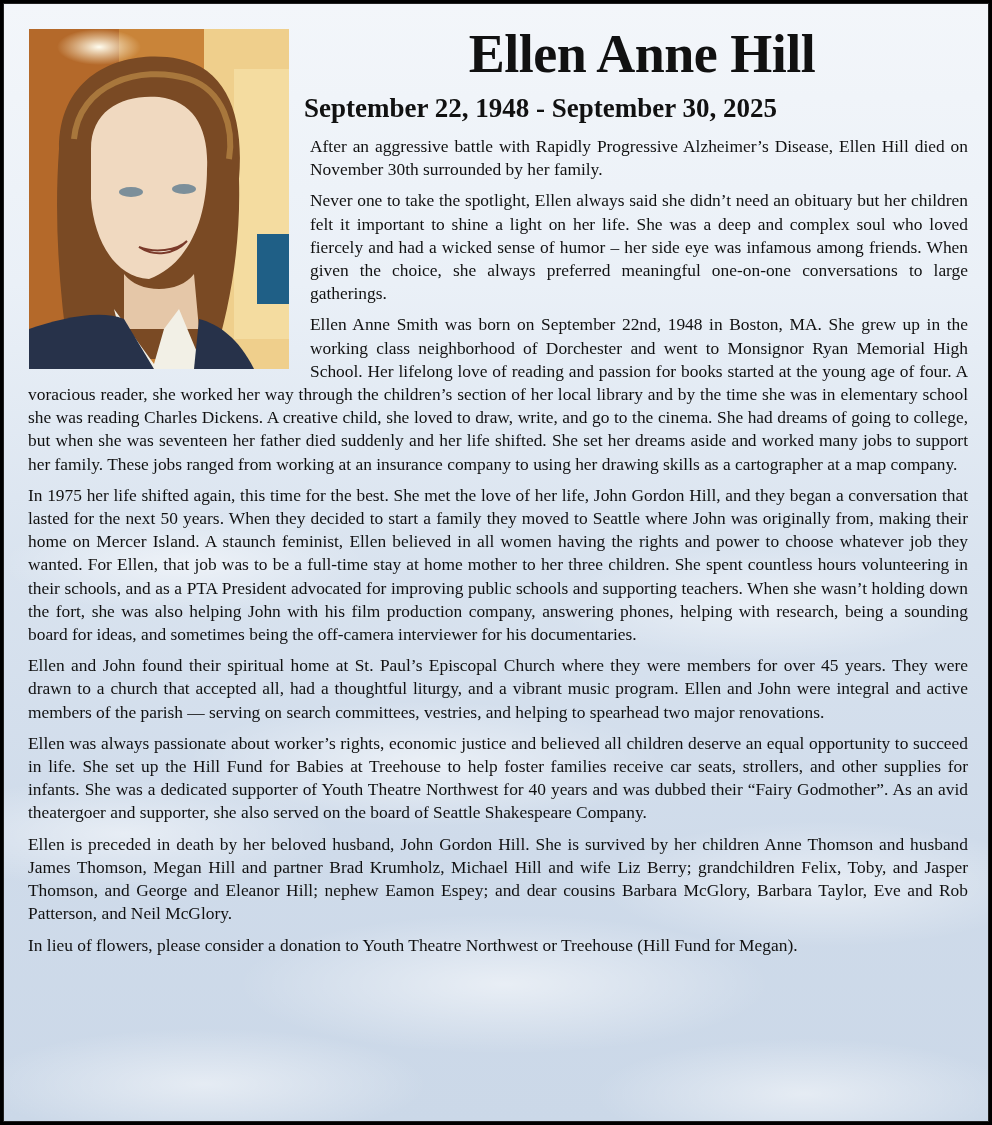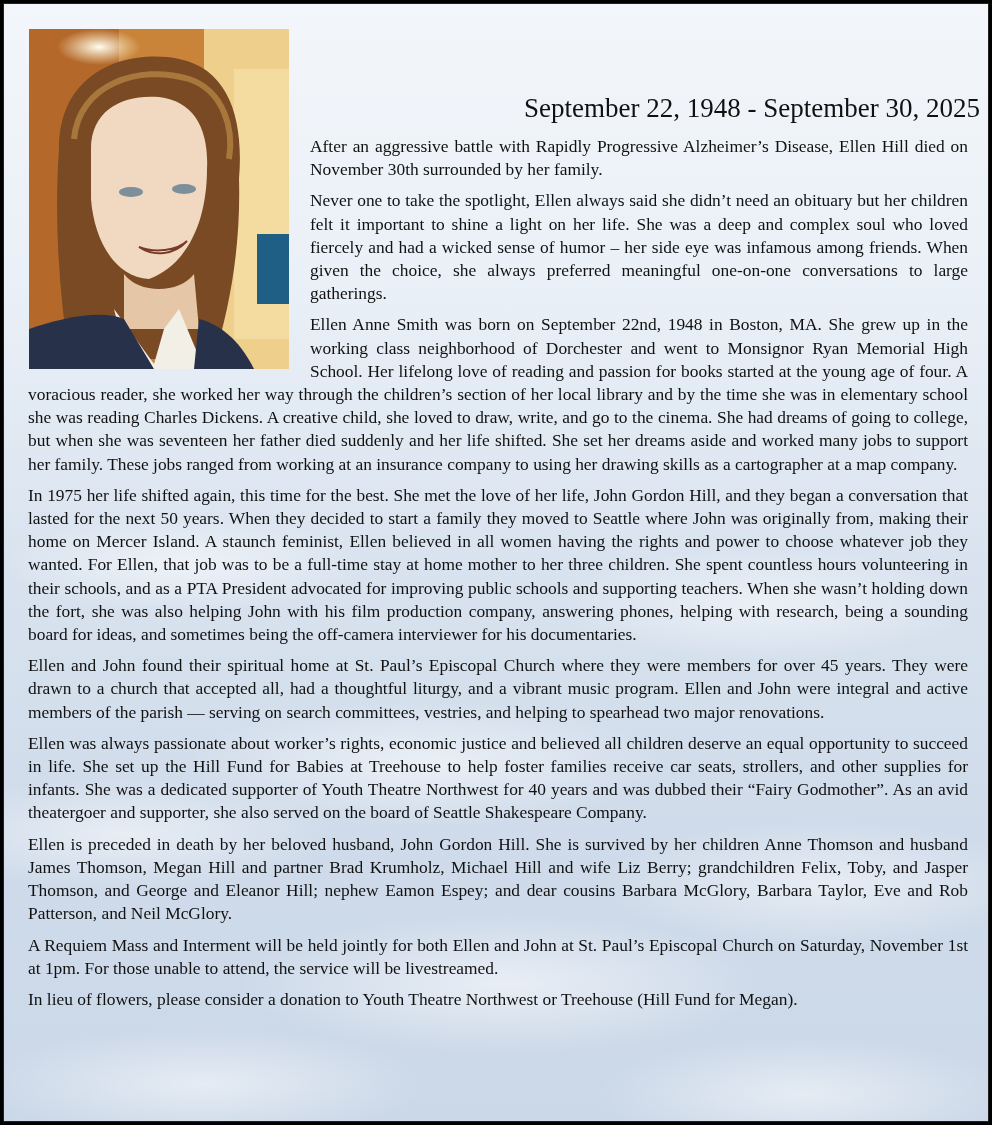--- a/index.html
+++ b/index.html
@@ -31,22 +31,22 @@
     }
     .photo svg { width: 100%; height: 100%; display: block; }
     .title {
       position: absolute; left: 300px; top: 18px; width: 676px;
       text-align: center;
       font-size: 54px; font-weight: bold; line-height: 64px;
       letter-spacing: -0.5px;
     }
     .dates {
       position: absolute; left: 300px; top: 84px; width: 676px;
-      text-align: right;
-      font-size: 27px; font-weight: normal; line-height: 40px;
+      text-align: left;
+      font-size: 27px; font-weight: bold; line-height: 40px;
     }
     .body-text {
       position: absolute; left: 24px; top: 131px; width: 940px;
       font-size: 17.4px; line-height: 23.2px;
       text-align: justify;
     }
     .float-spacer {
       float: left; width: 282px; height: 230px;
     }
     .body-text p { margin: 0 0 8px 0; }
@@ -80,28 +80,28 @@
       <path d="M110 218 C125 228 145 226 158 212 C148 222 125 224 110 218 Z" fill="#fff7e6" stroke="#7a3a2a" stroke-width="2"></path>
 
       <path d="M95 245 C110 265 150 265 165 245 L170 300 L95 300 Z" fill="#e5c7a8"></path>
       <path d="M85 280 L125 335 L135 300 L150 280 L175 340 L100 340 Z" fill="#f2f0e6"></path>
 
       <path d="M0 300 C30 290 70 280 95 290 L125 340 L0 340 Z" fill="#27324a"></path>
       <path d="M170 290 C190 295 210 310 225 340 L165 340 Z" fill="#27324a"></path>
     </svg>
   </div>
 
+  <div class="title">Ellen Anne Hill</div>
   <div class="dates">September 22, 1948 - September 30, 2025</div>
 
   <div class="body-text">
     <div class="float-spacer"></div>
     <p>After an aggressive battle with Rapidly Progressive Alzheimer’s Disease, Ellen Hill died on November 30th surrounded by her family.</p>
     <p>Never one to take the spotlight, Ellen always said she didn’t need an obituary but her children felt it important to shine a light on her life. She was a deep and complex soul who loved fiercely and had a wicked sense of humor – her side eye was infamous among friends. When given the choice, she always preferred meaningful one-on-one conversations to large gatherings.</p>
     <p>Ellen Anne Smith was born on September 22nd, 1948 in Boston, MA. She grew up in the working class neighborhood of Dorchester and went to Monsignor Ryan Memorial High School. Her lifelong love of reading and passion for books started at the young age of four. A voracious reader, she worked her way through the children’s section of her local library and by the time she was in elementary school she was reading Charles Dickens. A creative child, she loved to draw, write, and go to the cinema. She had dreams of going to college, but when she was seventeen her father died suddenly and her life shifted. She set her dreams aside and worked many jobs to support her family. These jobs ranged from working at an insurance company to using her drawing skills as a cartographer at a map company.</p>
     <p>In 1975 her life shifted again, this time for the best. She met the love of her life, John Gordon Hill, and they began a conversation that lasted for the next 50 years. When they decided to start a family they moved to Seattle where John was originally from, making their home on Mercer Island. A staunch feminist, Ellen believed in all women having the rights and power to choose whatever job they wanted. For Ellen, that job was to be a full-time stay at home mother to her three children. She spent countless hours volunteering in their schools, and as a PTA President advocated for improving public schools and supporting teachers. When she wasn’t holding down the fort, she was also helping John with his film production company, answering phones, helping with research, being a sounding board for ideas, and sometimes being the off-camera interviewer for his documentaries.</p>
     <p>Ellen and John found their spiritual home at St. Paul’s Episcopal Church where they were members for over 45 years. They were drawn to a church that accepted all, had a thoughtful liturgy, and a vibrant music program. Ellen and John were integral and active members of the parish — serving on search committees, vestries, and helping to spearhead two major renovations.</p>
     <p>Ellen was always passionate about worker’s rights, economic justice and believed all children deserve an equal opportunity to succeed in life. She set up the Hill Fund for Babies at Treehouse to help foster families receive car seats, strollers, and other supplies for infants. She was a dedicated supporter of Youth Theatre Northwest for 40 years and was dubbed their “Fairy Godmother”. As an avid theatergoer and supporter, she also served on the board of Seattle Shakespeare Company.</p>
     <p>Ellen is preceded in death by her beloved husband, John Gordon Hill. She is survived by her children Anne Thomson and husband James Thomson, Megan Hill and partner Brad Krumholz, Michael Hill and wife Liz Berry; grandchildren Felix, Toby, and Jasper Thomson, and George and Eleanor Hill; nephew Eamon Espey; and dear cousins Barbara McGlory, Barbara Taylor, Eve and Rob Patterson, and Neil McGlory.</p>
-    <p>A Requiem Mass and Interment will be held jointly for both Ellen and John at St. Paul’s Episcopal Church on Saturday, November 1st at 1pm. For those unable to attend, the service will be livestreamed.</p>
     <p>In lieu of flowers, please consider a donation to Youth Theatre Northwest or Treehouse (Hill Fund for Megan).</p>
   </div>
 
 </div>
 
 </body></html>

